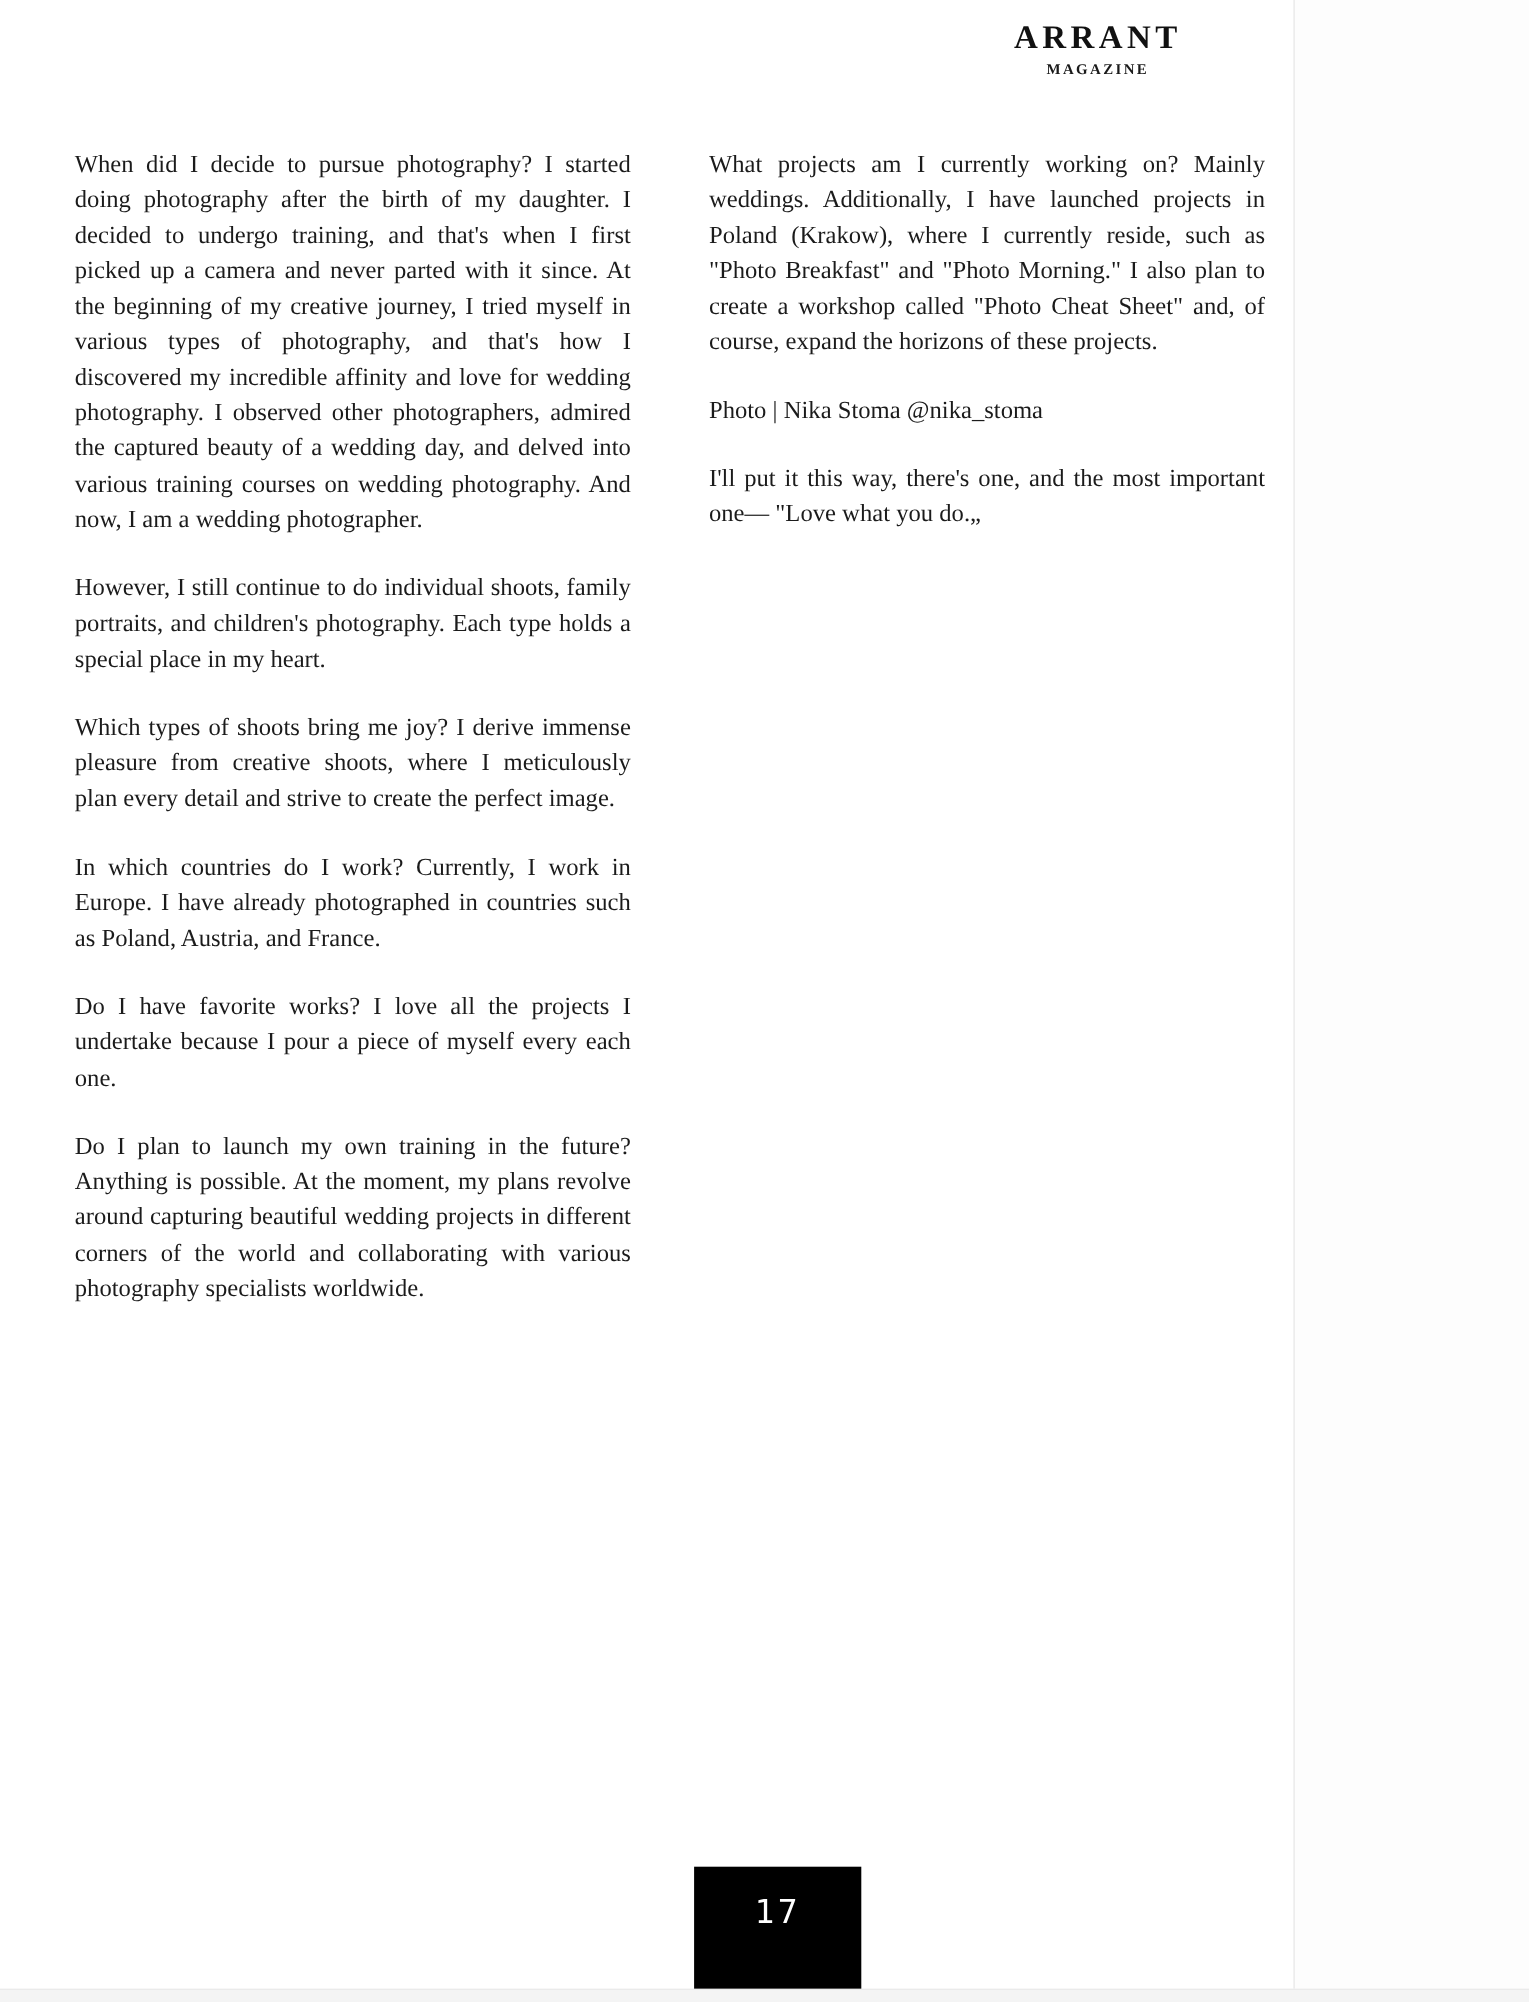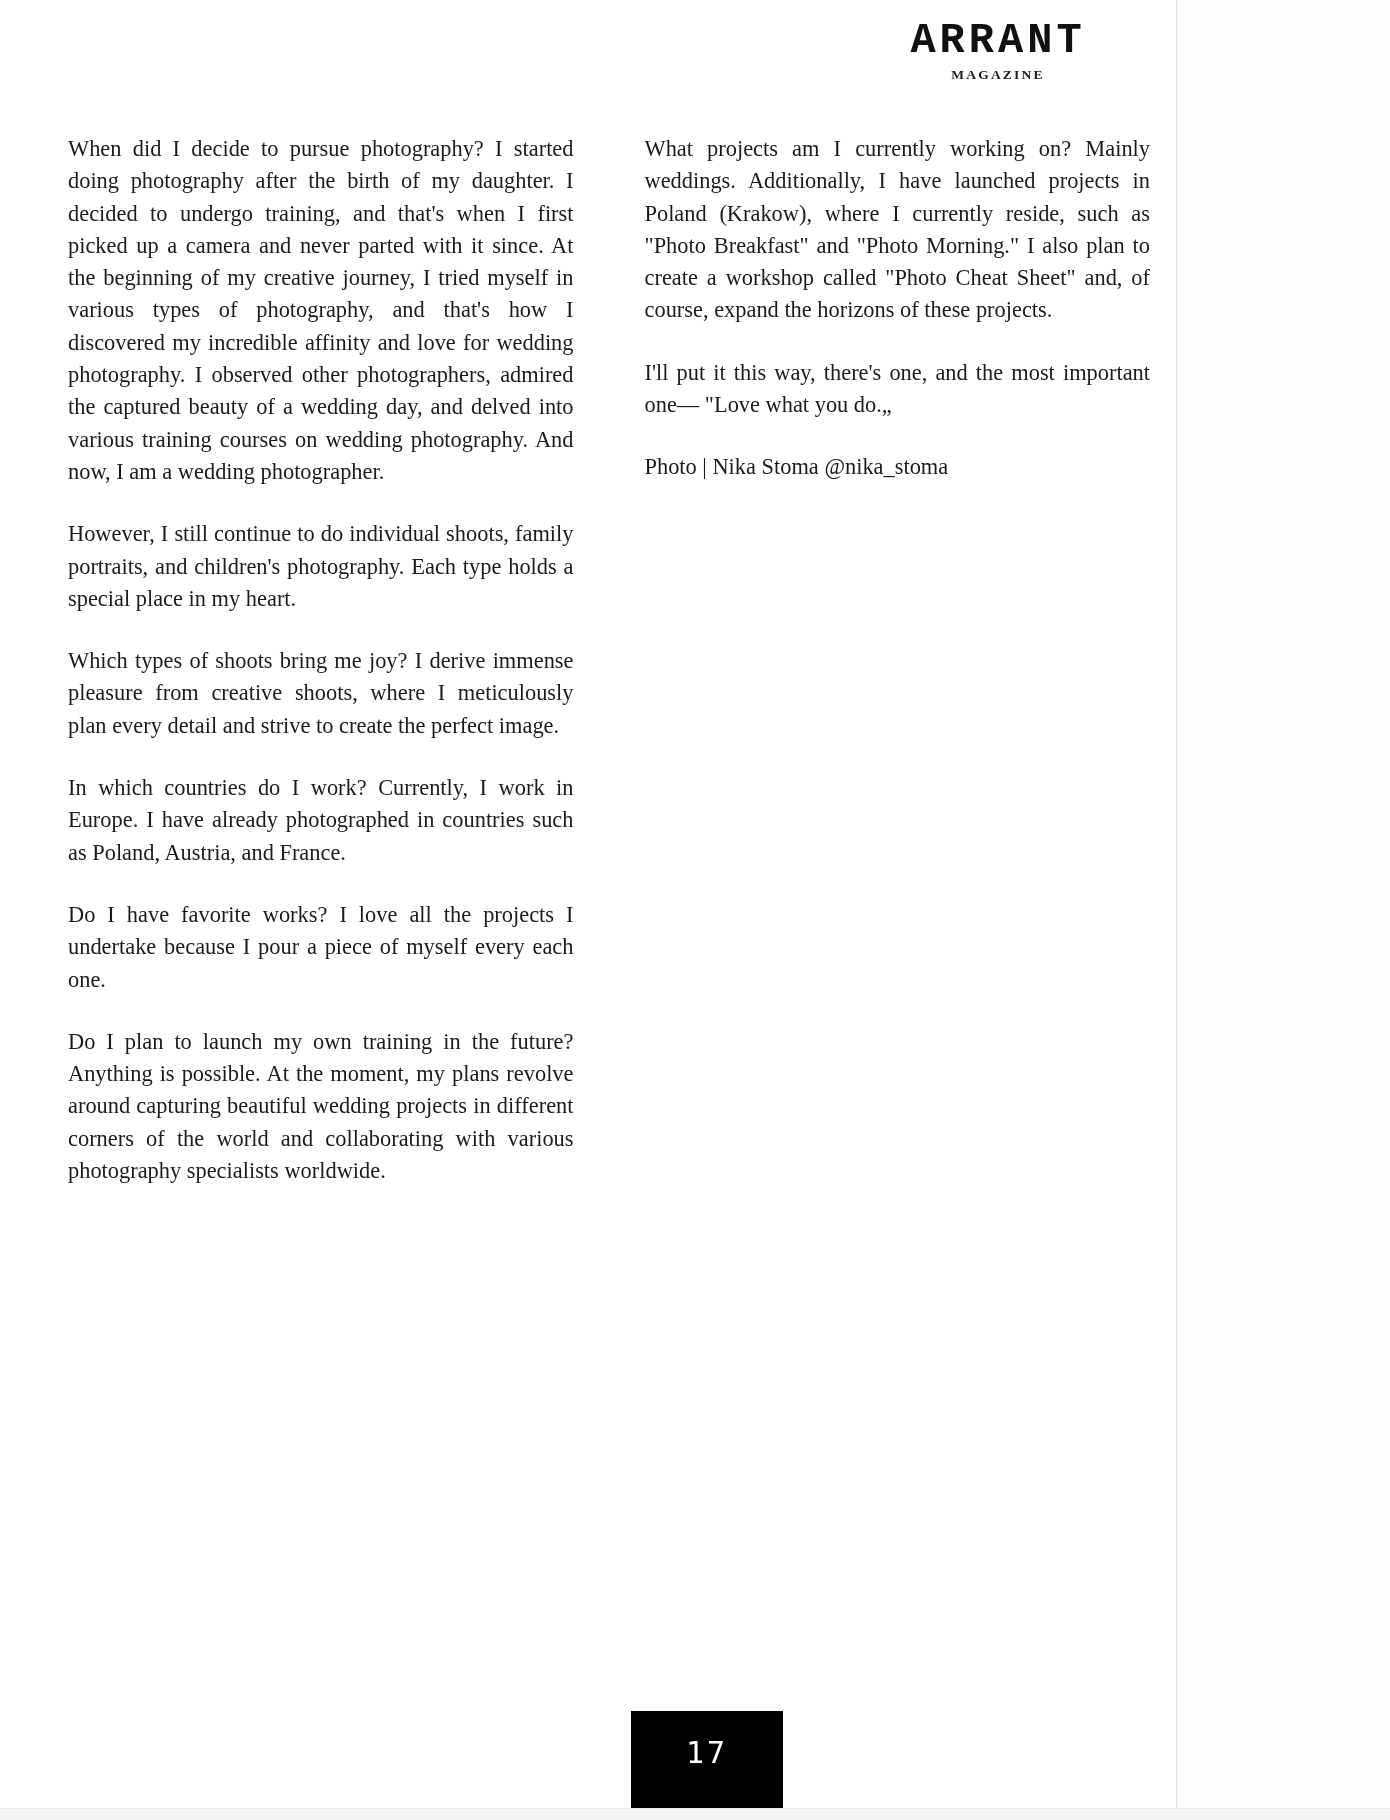--- a/index.html
+++ b/index.html
@@ -45,22 +45,22 @@
 
   
   #masthead {
     position: absolute;
     right: 28px;
     top: 20px;
     text-align: center;
     width: 300px;
   }
   .masthead-title {
-    font-family: Liberation Mono, monospace;
-    font-size: 42px;
+    font-family: Liberation Serif, serif;
+    font-size: 30px;
     font-weight: 700;
     letter-spacing: 4.0px;
     color: #111111;
     line-height: 1.0;
     white-space: nowrap;
   }
   .masthead-sub {
     font-family: "Liberation Serif", "DejaVu Serif", serif;
     font-size: 13.5px;
     font-weight: 700;
@@ -99,23 +99,22 @@
   .body-par.tight {
     margin-bottom: 0;
   }
 
   
   #page-number-box {
     position: absolute;
     left: 631px;
     top: 1697px;
     width: 152px;
-    height: 103px;
+    height: 123px;
     background: #000000;
-    margin-top: 14px;
   }
   #page-number-text {
     position: absolute;
     left: 0;
     top: 27px;
     width: 152px;
     text-align: center;
     font-family: "DejaVu Sans Mono", "Liberation Mono", monospace;
     font-size: 30px;
     letter-spacing: 3px;
@@ -139,22 +138,22 @@
       <p class="body-par">When did I decide to pursue photography? I started doing photography after the birth of my daughter. I decided to undergo training, and that's when I first picked up a camera and never parted with it since. At the beginning of my creative journey, I tried myself in various types of photography, and that's how I discovered my incredible affinity and love for wedding photography. I observed other photographers, admired the captured beauty of a wedding day, and delved into various training courses on wedding photography. And now, I am a wedding photographer.</p>
       <p class="body-par">However, I still continue to do individual shoots, family portraits, and children's photography. Each type holds a special place in my heart.</p>
       <p class="body-par">Which types of shoots bring me joy? I derive immense pleasure from creative shoots, where I meticulously plan every detail and strive to create the perfect image.</p>
       <p class="body-par">In which countries do I work? Currently, I work in Europe. I have already photographed in countries such as Poland, Austria, and France.</p>
       <p class="body-par">Do I have favorite works? I love all the projects I undertake because I pour a piece of myself every each one.</p>
       <p class="body-par">Do I plan to launch my own training in the future? Anything is possible. At the moment, my plans revolve around capturing beautiful wedding projects in different corners of the world and collaborating with various photography specialists worldwide.</p>
     </div>
 
     <div class="column">
       <p class="body-par">What projects am I currently working on? Mainly weddings. Additionally, I have launched projects in Poland (Krakow), where I currently reside, such as "Photo Breakfast" and "Photo Morning." I also plan to create a workshop called "Photo Cheat Sheet" and, of course, expand the horizons of these projects.</p>
+      <p class="body-par flush">Photo | Nika Stoma @nika_stoma</p>
       <p class="body-par">I'll put it this way, there's one, and the most important one— "Love what you do.„</p>
-      <p class="body-par flush">Photo | Nika Stoma @nika_stoma</p>
     </div>
 
   </div>
 
   <div id="page-number-box">
     <div id="page-number-text">17</div>
   </div>
 
 </div>
 

